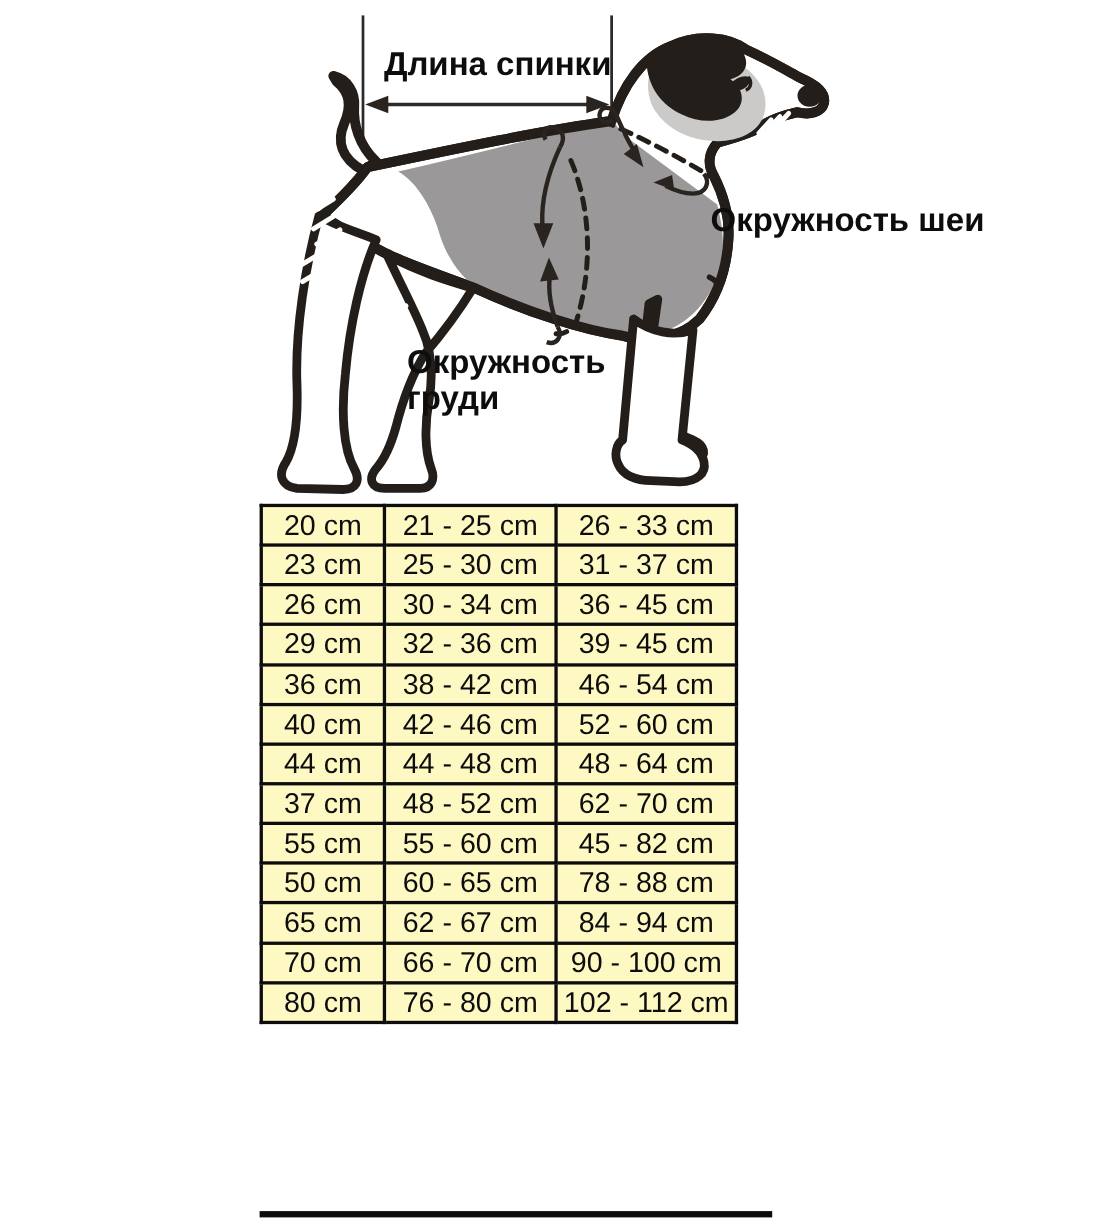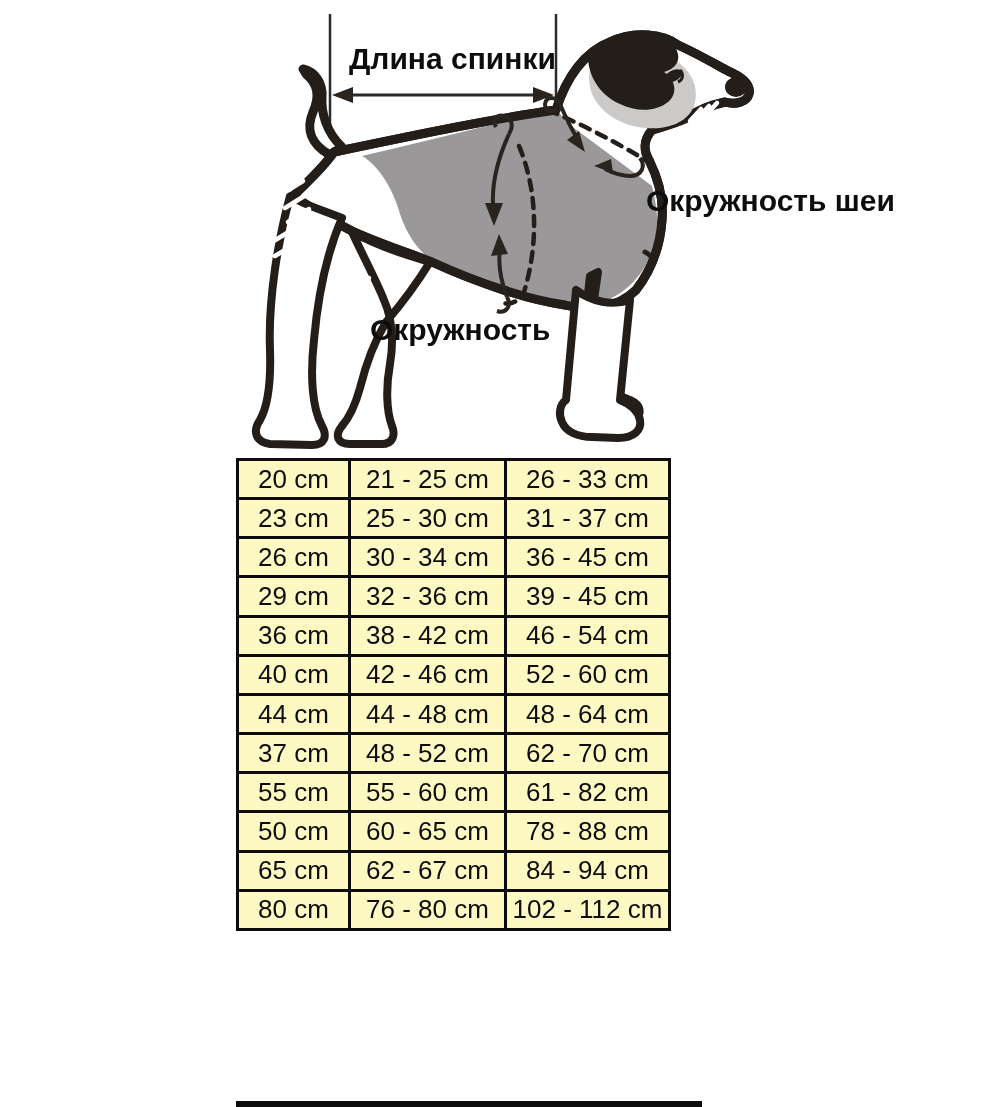--- a/index.html
+++ b/index.html
@@ -154,20 +154,21 @@
         <line class="hatch" x1="698" y1="118" x2="709" y2="106"></line>
         <line class="hatch" x1="706" y1="115" x2="717" y2="103"></line>
       </g>
     </g>
   </svg>
 
   <div class="label label-neck">Окружность шеи</div>
   <div class="label label-back">Длина спинки</div>
   <div class="label label-chest">
     <div>Окружность</div>
+    <div>груди</div>
   </div>
 
   <table class="size-table">
     <colgroup>
       <col style="width:112px">
         <col style="width:156px">
         <col style="width:164px">
     </colgroup>
     <tbody>
         <tr>
@@ -206,33 +207,38 @@
           <td>48 - 64 cm</td>
         </tr>
         <tr>
           <td>37 cm</td>
           <td>48 - 52 cm</td>
           <td>62 - 70 cm</td>
         </tr>
         <tr>
           <td>55 cm</td>
           <td>55 - 60 cm</td>
-          <td>61 - 82 cm</td>
+          <td>45 - 82 cm</td>
         </tr>
         <tr>
           <td>50 cm</td>
           <td>60 - 65 cm</td>
           <td>78 - 88 cm</td>
         </tr>
         <tr>
           <td>65 cm</td>
           <td>62 - 67 cm</td>
           <td>84 - 94 cm</td>
         </tr>
         <tr>
+          <td>70 cm</td>
+          <td>66 - 70 cm</td>
+          <td>90 - 100 cm</td>
+        </tr>
+        <tr>
           <td>80 cm</td>
           <td>76 - 80 cm</td>
           <td>102 - 112 cm</td>
         </tr>
       </tbody>
   </table>
 
   <div class="bottom-crop-line"></div>
 </div>
 

